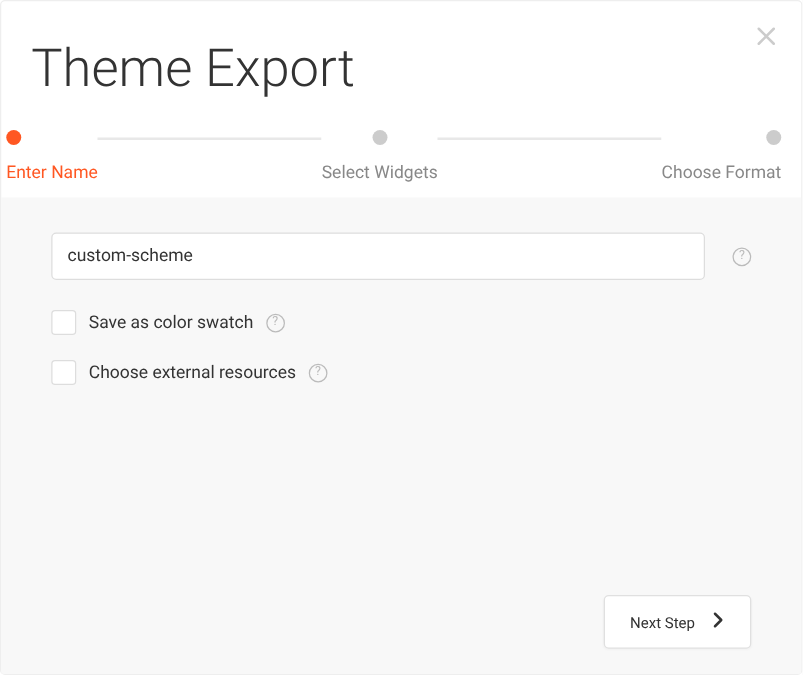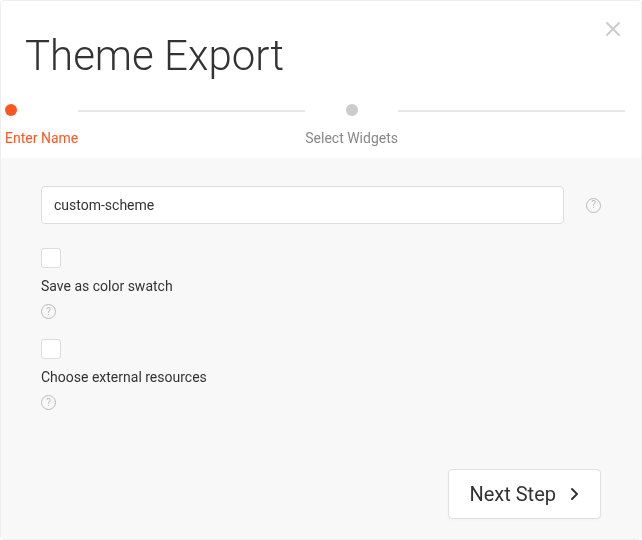--- a/index.html
+++ b/index.html
@@ -108,23 +108,23 @@
     align-items: center;
     justify-content: center;
     color: #bbb;
     font-size: 10px;
     line-height: 1;
     cursor: help;
     flex-shrink: 0;
   }
   .check-row {
     display: flex;
+    align-items: center;
     gap: 10px;
     margin-bottom: 20px;
-    flex-direction: column;
   }
   .checkbox {
     width: 20px;
     height: 20px;
     border: 1px solid #ddd;
     border-radius: 3px;
     background: #fff;
     cursor: pointer;
     flex-shrink: 0;
   }
@@ -136,21 +136,21 @@
     margin-top: auto;
     display: flex;
     justify-content: flex-end;
     padding-top: 20px;
   }
   .next-btn {
     background: #fff;
     border: 1px solid #e0e0e0;
     border-radius: 4px;
     padding: 12px 20px;
-    font-size: 20px;
+    font-size: 12px;
     color: #333;
     cursor: pointer;
     display: flex;
     align-items: center;
     gap: 14px;
     font-family: inherit;
     box-shadow: 0 1px 2px rgba(0,0,0,0.03);
   }
   .chevron {
     display: inline-block;
@@ -173,20 +173,24 @@
     <div class="step first active">
       <div class="dot"></div>
       <div class="step-label">Enter Name</div>
     </div>
     <div class="connector"></div>
     <div class="step">
       <div class="dot"></div>
       <div class="step-label">Select Widgets</div>
     </div>
     <div class="connector"></div>
+    <div class="step last">
+      <div class="dot"></div>
+      <div class="step-label">Choose Format</div>
+    </div>
   </div>
 
   <div class="body">
 
 
     <div class="input-row">
       <input type="text" class="text-input" value="custom-scheme" style="">
       <span class="help-icon">?</span>
     </div>
 

